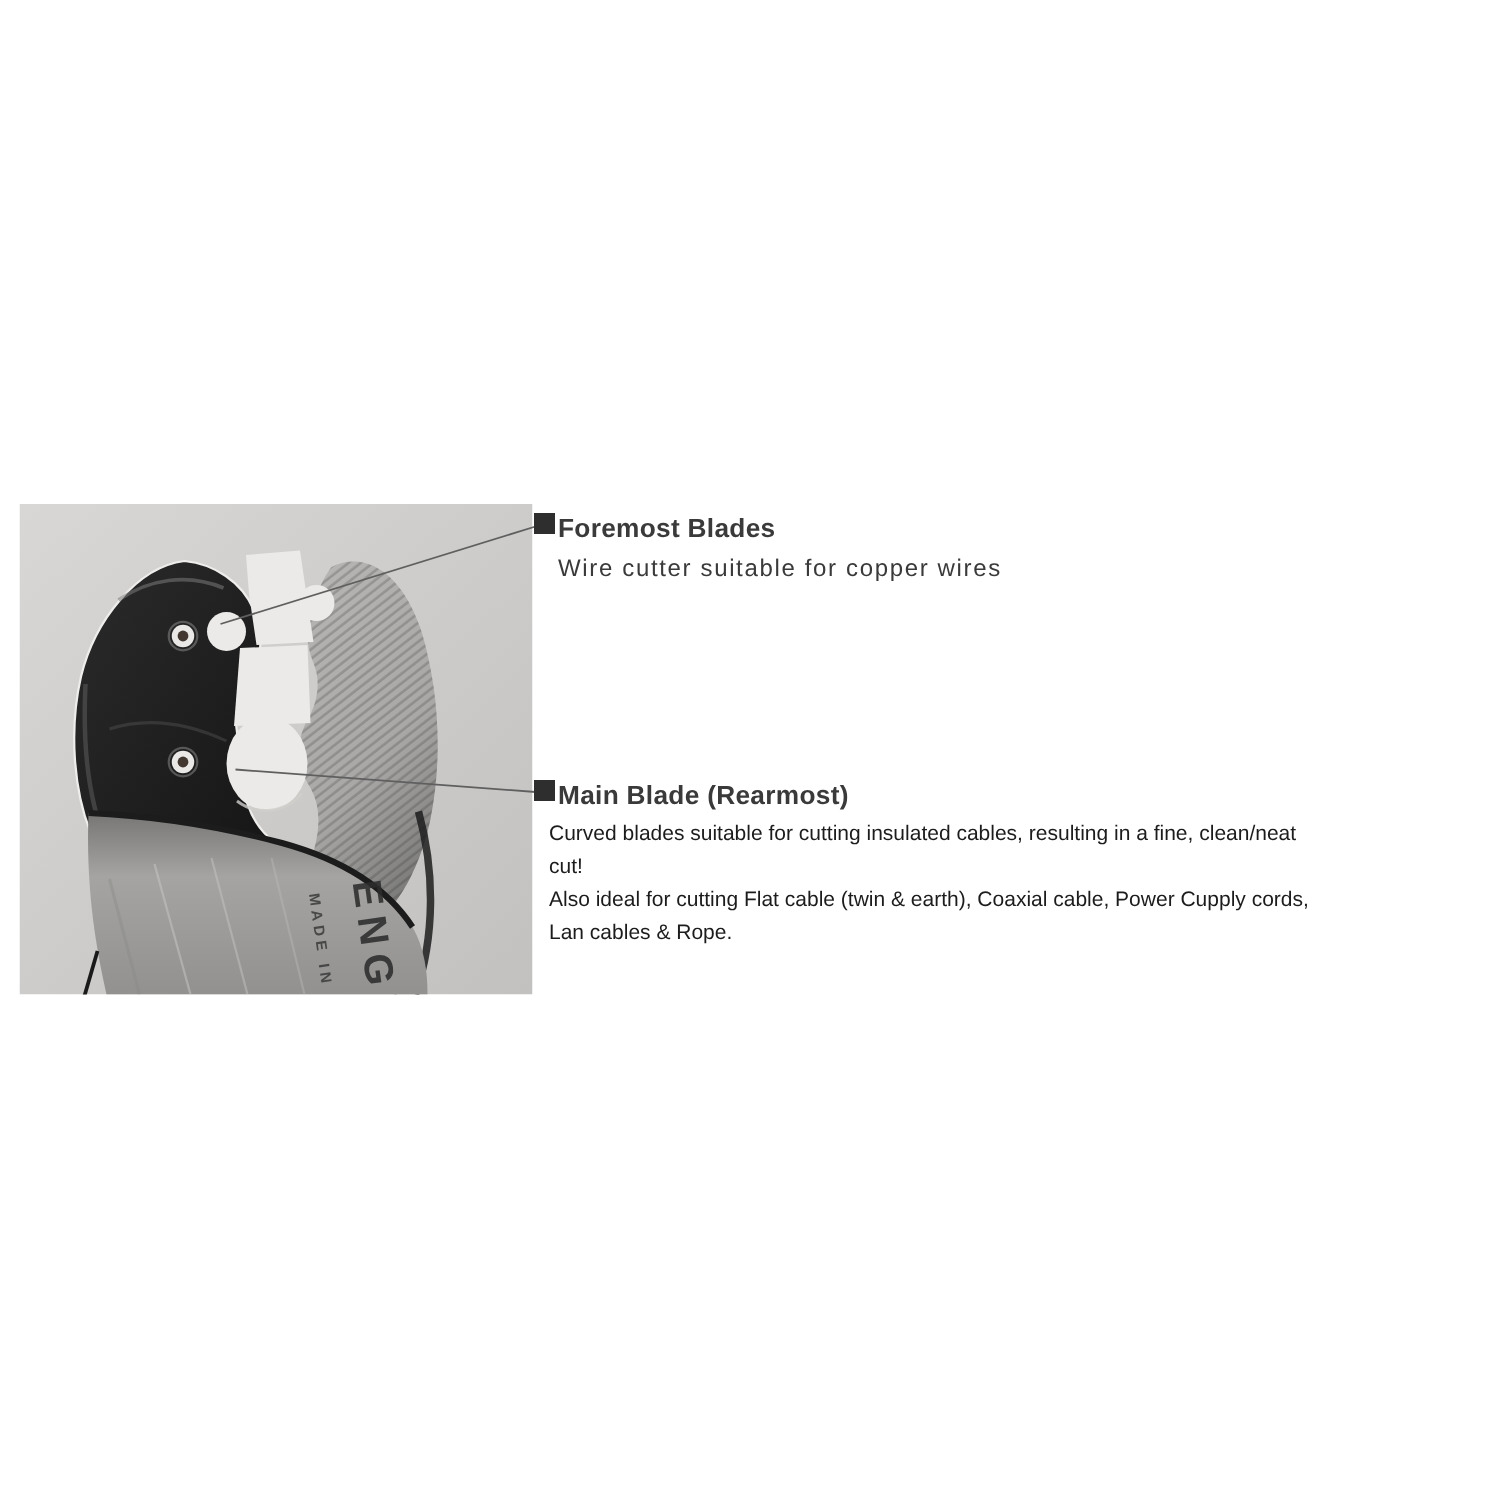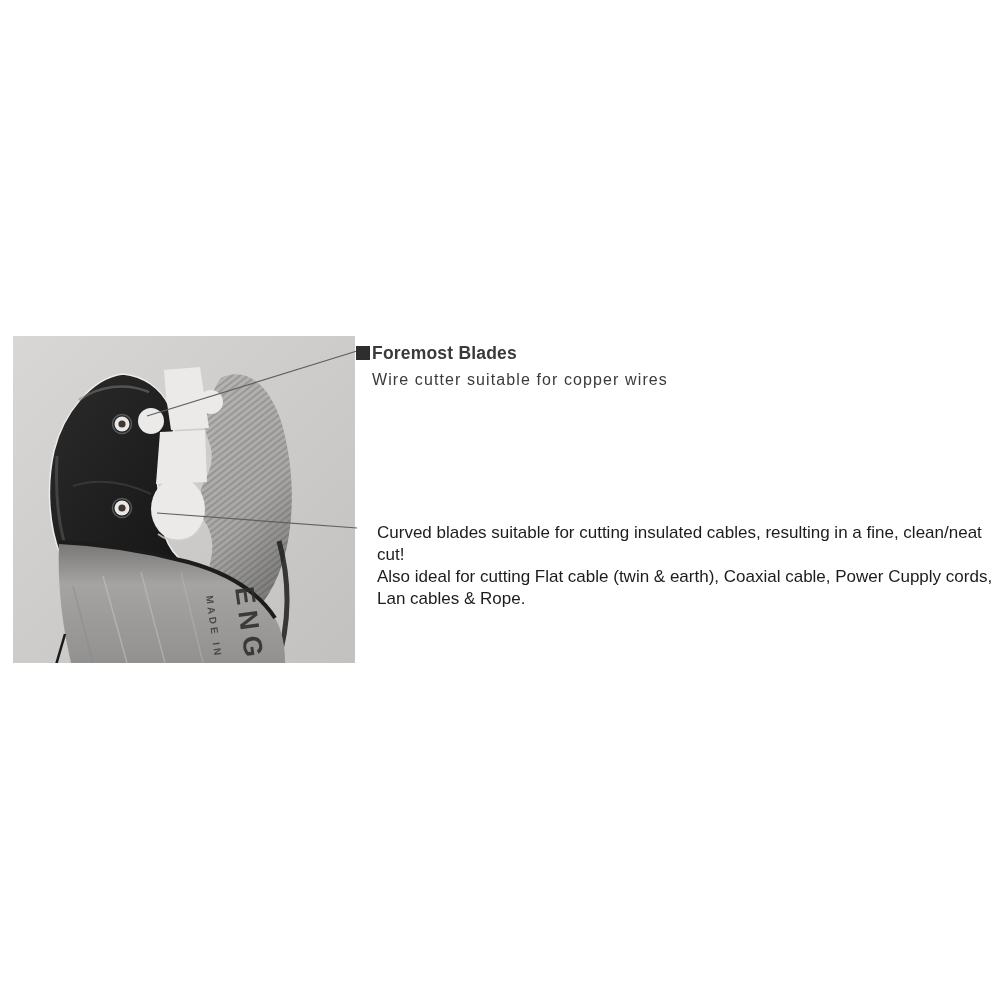--- a/index.html
+++ b/index.html
@@ -27,21 +27,20 @@
     position: absolute;
     left: 0; top: 0;
     width: 1000px; height: 1000px;
     pointer-events: none;
   }
   .callout { position: absolute; }
   .callout-1 { left: 356px; top: 342px; }
   .callout-2 { left: 356px; top: 520px; }
   .callout-title-row {
     display: flex;
-    align-items: center;
     height: 22px;
   }
   .marker {
     display: inline-block;
     width: 14px; height: 14px;
     background: var(--marker, #2e2e2e);
     margin-right: 2px;
     flex: 0 0 auto;
   }
   .callout-title {
@@ -54,22 +53,22 @@
   .callout-desc-gothic {
     margin-top: 7px;
     margin-left: 16px;
     font-size: 16px;
     color: var(--heading-text, #3d3d3d);
     letter-spacing: 1.1px;
     white-space: nowrap;
   }
   .callout-desc-body {
     margin-top: 2px;
-    margin-left: 21px;
-    font-size: 17px;
+    margin-left: 10px;
+    font-size: 14px;
     line-height: 22px;
     color: var(--body-text, #1c1c1c);
     white-space: pre;
   }
 </style>
 </head>
 <body>
 
 <div class="canvas">
 
@@ -167,19 +166,23 @@
 
   <div class="callout callout-1">
     <div class="callout-title-row">
       <span class="marker"></span>
       <span class="callout-title">Foremost Blades</span>
     </div>
     <div class="callout-desc-gothic">Wire cutter suitable for copper wires</div>
   </div>
 
   <div class="callout callout-2">
+    <div class="callout-title-row">
+      <span class="marker"></span>
+      <span class="callout-title">Main Blade (Rearmost)</span>
+    </div>
     <div class="callout-desc-body">Curved blades suitable for cutting insulated cables, resulting in a fine, clean/neat
 cut!
 Also ideal for cutting Flat cable (twin &amp; earth), Coaxial cable, Power Cupply cords,
 Lan cables &amp; Rope.</div>
   </div>
 
 </div>
 
 </body></html>

